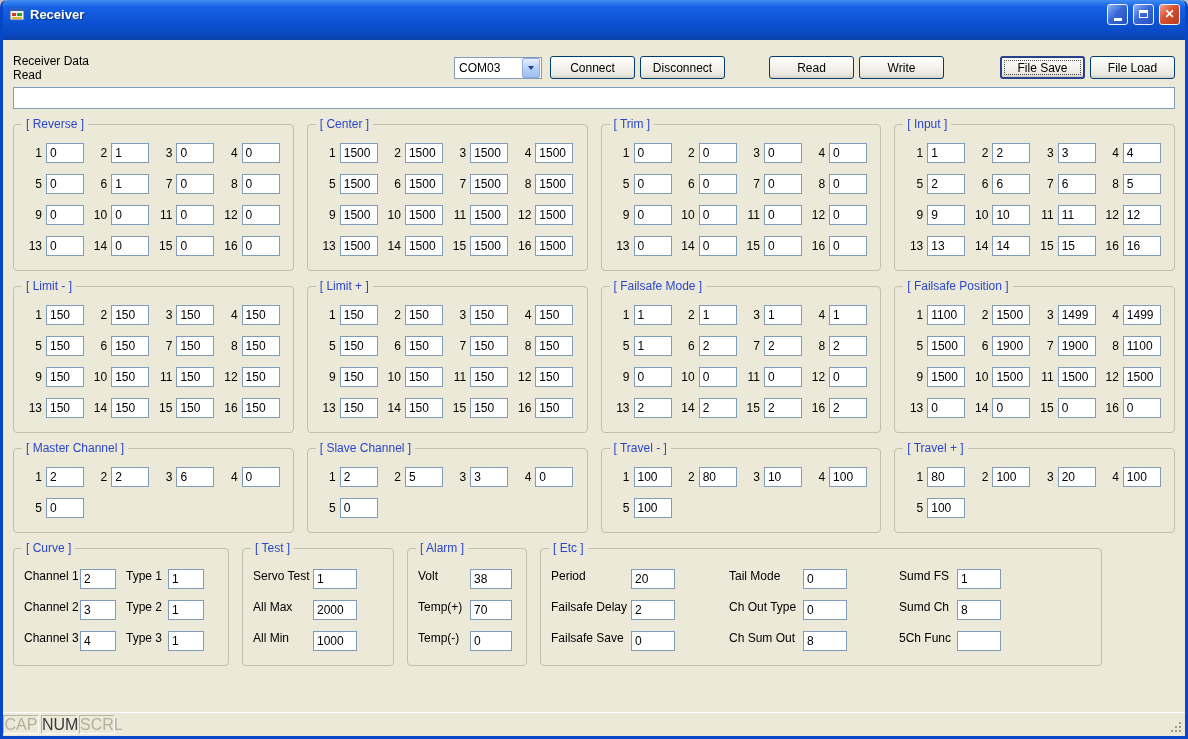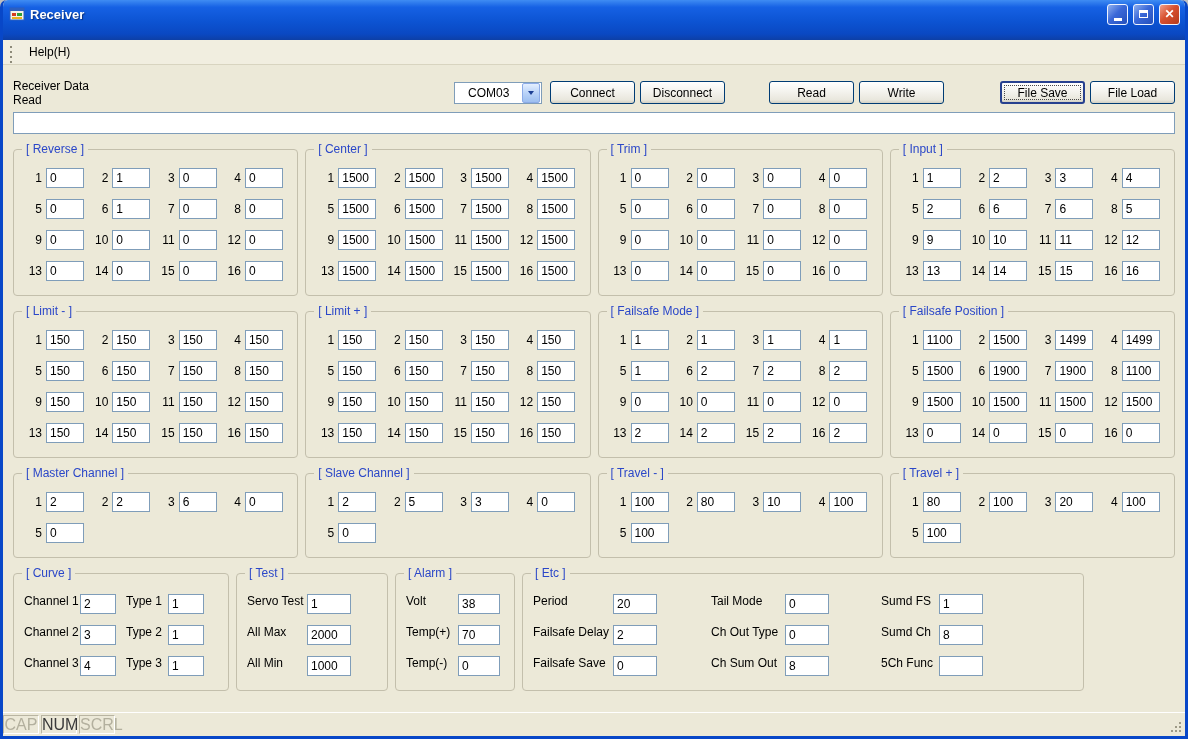--- a/index.html
+++ b/index.html
@@ -16,29 +16,29 @@
   .glyph-close{color:#fff;font-size:12px;font-weight:bold;line-height:1;}
   
   .menubar{height:24px;flex:0 0 24px;background:#f1eee0;border-bottom:1px solid #d8d4c0;display:flex;align-items:center;}
   .menu-grip{width:2px;height:2px;background:#8e8b7a;margin:0 9px 0 7px;box-shadow:0 -5px 0 #8e8b7a,0 5px 0 #8e8b7a,0 10px 0 #8e8b7a;}
   .menu-item{padding:3px 8px;cursor:default;}
   
   .client{flex:1;padding:0 10px;background:#ece9d8;}
   .toolbar{display:flex;align-items:center;margin-top:16px;height:23px;}
   .toolbar-label{font-size:12px;}
   .combo{width:88px;height:22px;box-sizing:border-box;border:1px solid #7f9db9;background:#fff;display:flex;align-items:center;margin-left:333px;}
-  .combo-text{flex:1;padding-left:13px;}
+  .combo-text{flex:1;padding-left:4px;}
   .combo-btn{width:16px;height:18px;margin-right:1px;border:1px solid #8cabe8;border-radius:2px;background:linear-gradient(180deg,#e4efff 0%,#bad3f8 50%,#9dbff0 100%);display:flex;align-items:center;justify-content:center;}
   .arrow-down{width:0;height:0;border:3px solid transparent;border-top:4px solid #1c3f94;margin-top:4px;}
   .xp-btn{height:23px;min-width:85px;box-sizing:border-box;border:1px solid #003c74;border-radius:3px;background:linear-gradient(180deg,#ffffff 0%,#f4f3ee 45%,#e9e7dd 85%,#d2d0c3 100%);font-family:inherit;font-size:12px;padding:0 10px;cursor:pointer;}
   .xp-btn.default{border:2px solid #27418f;outline:1px dotted #4a4a4a;outline-offset:-5px;}
   .ml5{margin-left:5px}.ml8{margin-left:8px}.ml44{margin-left:44px}.ml56{margin-left:56px}
   .data-field{display:block;width:100%;height:22px;box-sizing:border-box;margin-top:8px;border:1px solid #7f9db9;background:#fff;font-family:inherit;font-size:12px;padding:0 4px;}
   
-  .group-row{display:flex;gap:7px;margin-top:15px;}
+  .group-row{display:flex;gap:13px;margin-top:15px;}
   .group-row > .groupbox{flex:1;}
   .groupbox{position:relative;border:1px solid #c3bfac;border-radius:4px;background:#ece9d8;}
   .group-title{position:absolute;top:-8px;left:8px;background:#ece9d8;padding:0 4px;color:var(--group-title-color,#2b47c8);font-size:12px;}
   .chan-grid{display:grid;grid-template-columns:repeat(4,1fr);row-gap:11px;padding:18px 8px 14px 10px;}
   .chan-cell{display:flex;align-items:center;}
   .chan-num{width:18px;text-align:right;margin-right:4px;}
   .xp-input{box-sizing:border-box;height:20px;border:1px solid #7f9db9;background:#fff;font-family:inherit;font-size:12px;padding:0 3px;width:38px;}
   .w36{width:36px}.w42{width:42px}.w44{width:44px}
   .row4{justify-content:flex-start;}
   .gb-curve{flex:0 0 214px !important;}
@@ -85,24 +85,20 @@
         <span class="glyph-min"></span>
       </span>
     <span class="tb-btn">
         <span class="glyph-max"></span>
       </span>
     <span class="tb-btn close">
         <span class="glyph-close">✕</span>
       </span>
   </div>
 
-  <div class="menubar">
-    <span class="menu-grip"></span>
-    <span class="menu-item">Help(H)</span>
-  </div>
 
   <div class="client">
 
     <div class="toolbar">
       <span class="toolbar-label">Receiver Data Read</span>
       <div class="combo">
         <span class="combo-text">COM03</span>
         <span class="combo-btn">
             <span class="arrow-down"></span>
           </span>

